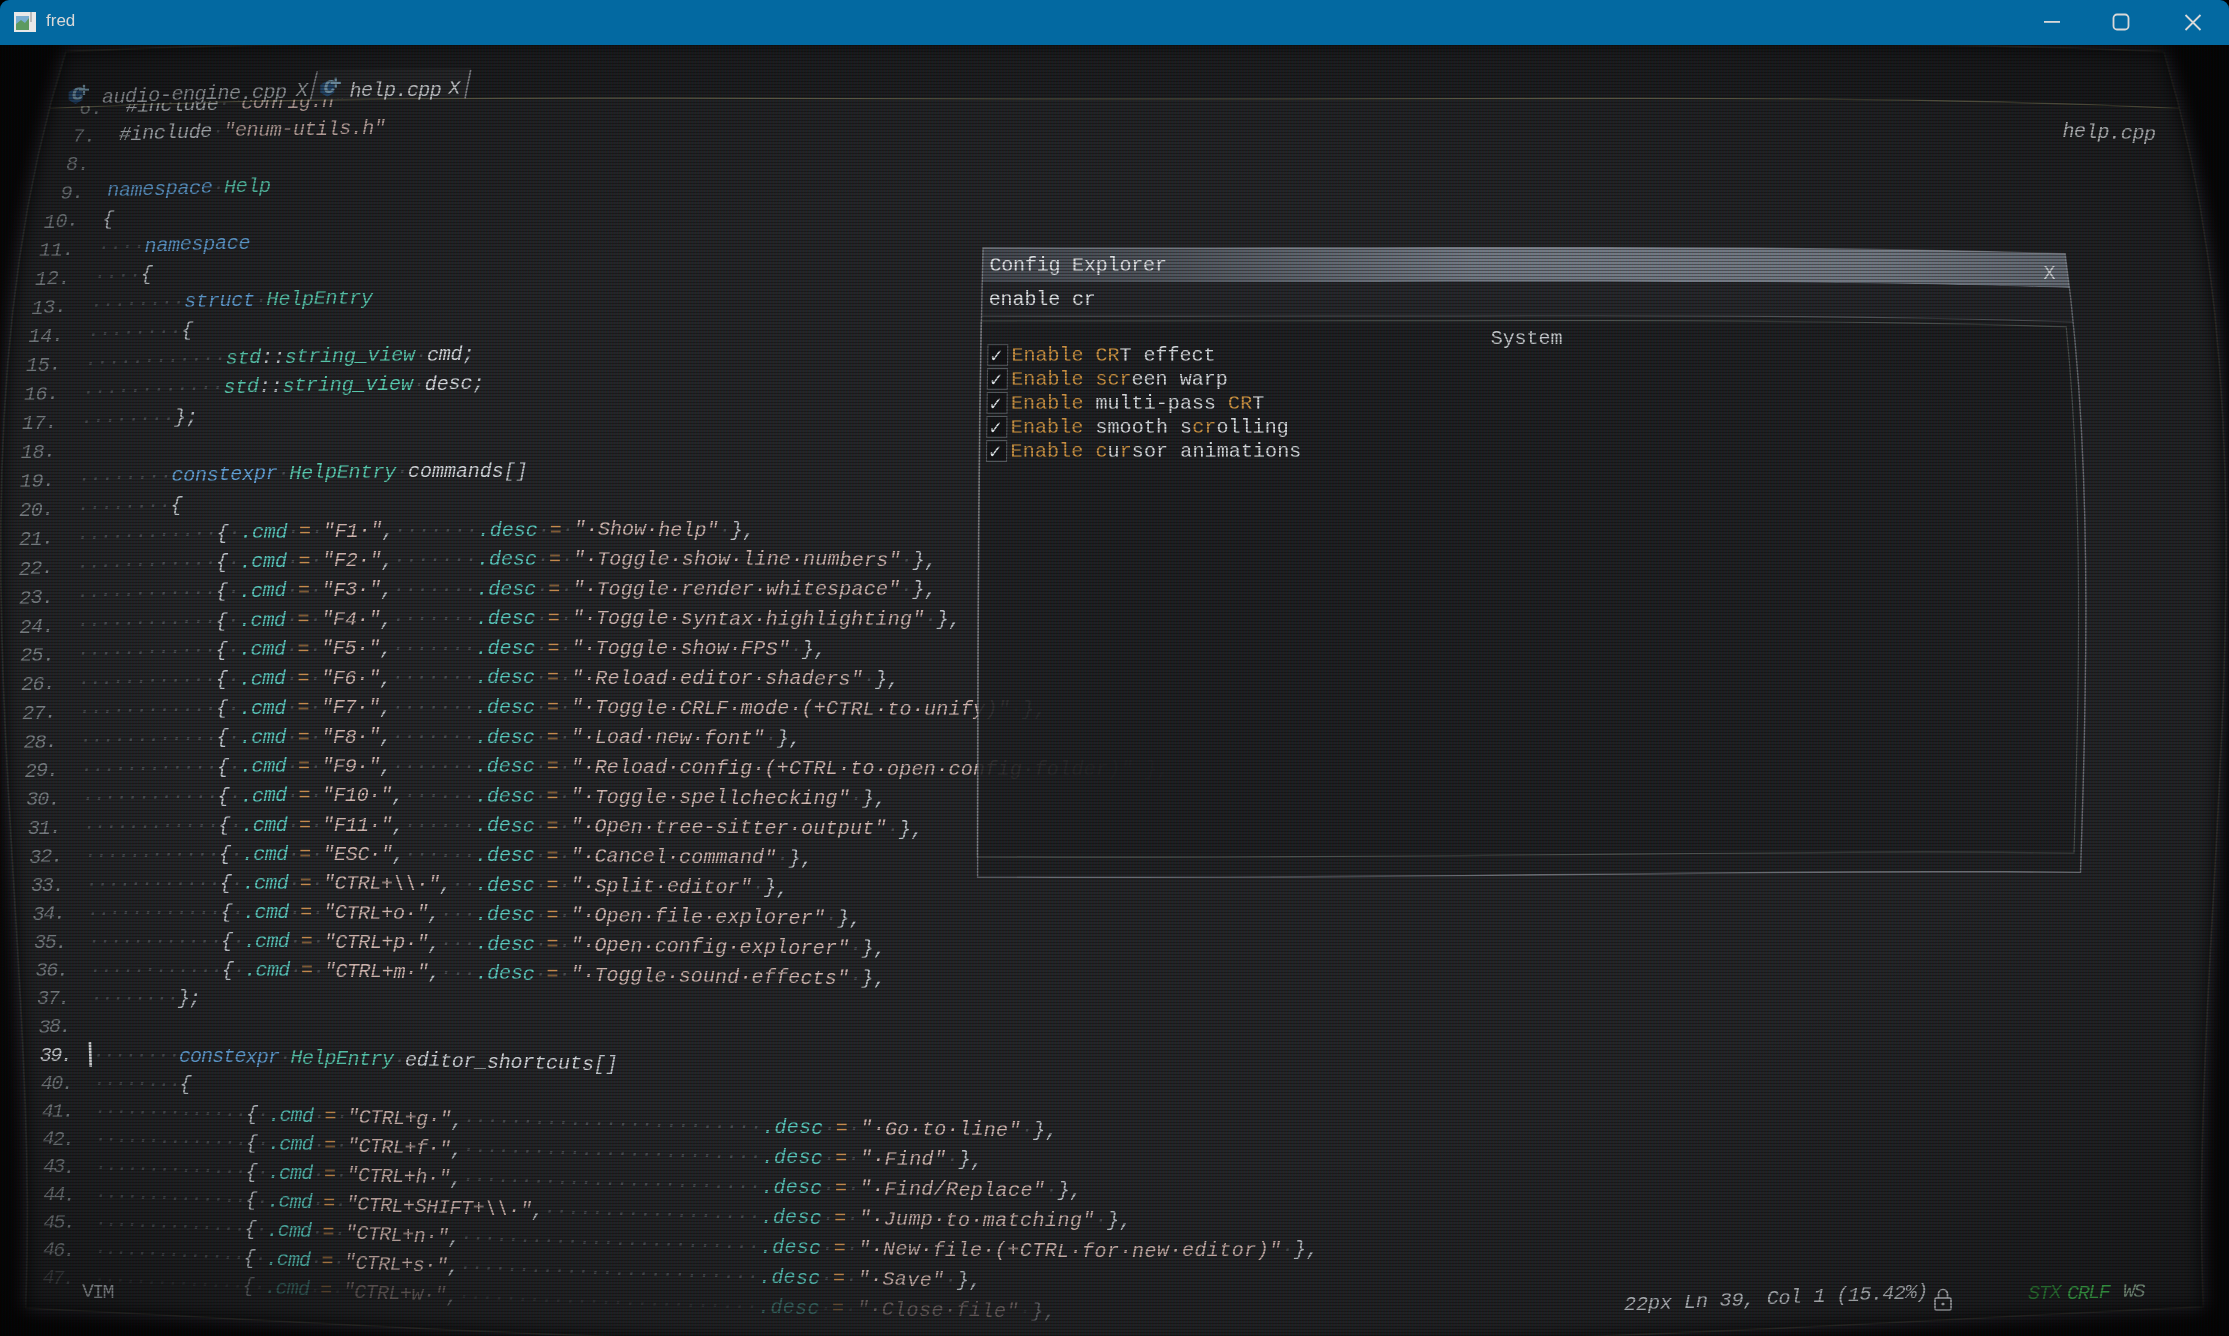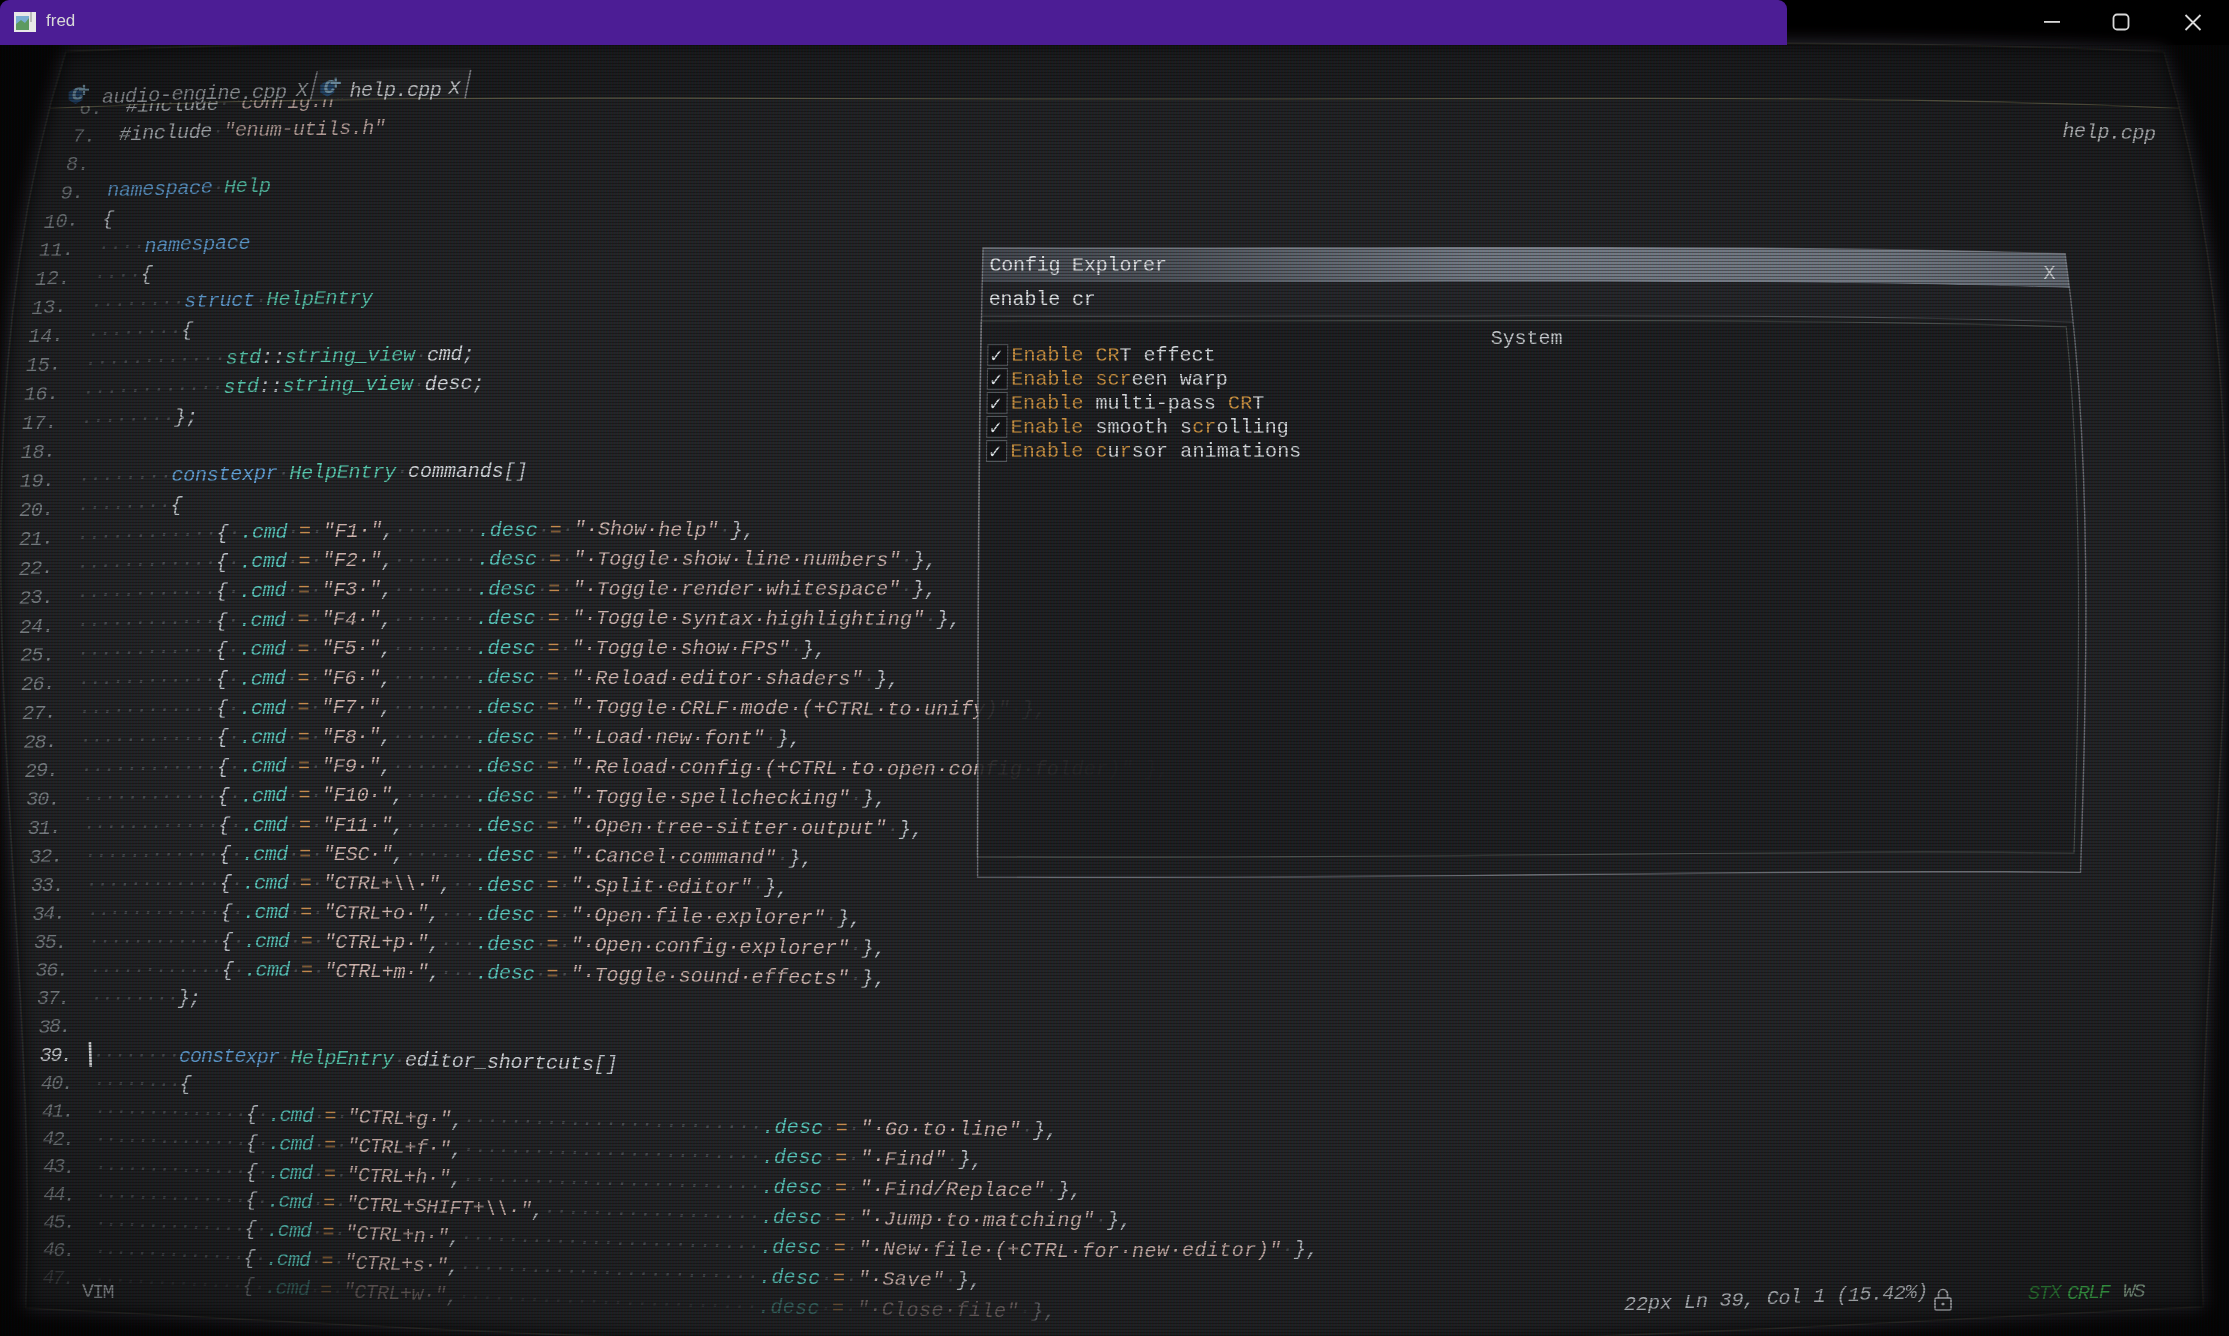--- a/index.html
+++ b/index.html
@@ -6,21 +6,21 @@
 .cn{fill:#7a8185} .cnA{fill:#dadee2} .cd{fill:#43474b} .ck{fill:#60a2da} .ct{fill:#55c9ad}
 .ci{fill:#d2d6da} .cp{fill:#bcc2c7} .cm{fill:#55c6ba} .co{fill:#c68a4a} .cs{fill:#cdb3ac} .cx{fill:#bfc5ca}
 .tb1{fill:#a9afb4} .tb2{fill:#dadde0}
 .pt{fill:#dde0e3} .pchk{fill:#e2e6e9;font-weight:bold} .ps{fill:#c3c7ca} .po{fill:#c98f3d} .pw{fill:#d3d7da}
 .sv{fill:#a8aeb3} .st{fill:#c3c8cd} .sg1{fill:#2f8f3a} .sg2{fill:#43c653} .sg3{fill:#9fbfa5}
 #scr{position:absolute;left:0;top:0;filter:blur(0.55px) drop-shadow(0.9px 0 rgba(255,60,60,0.20)) drop-shadow(-0.9px 0 rgba(0,190,255,0.20)) drop-shadow(0 0 7px rgba(190,205,225,0.16))}
 .ovl{position:absolute;left:0;top:45px;width:2229px;height:1291px;pointer-events:none}
 #scan{background:repeating-linear-gradient(to bottom,rgba(0,0,0,0.38) 0 1px,rgba(0,0,0,0) 1px 3px)}
 #rgbm{background:repeating-linear-gradient(to right,rgba(255,80,80,0.05) 0 1px,rgba(90,255,130,0.04) 1px 2px,rgba(100,140,255,0.06) 2px 3px)}
 #vig{background:radial-gradient(ellipse 75% 68% at 50% 49%,rgba(0,0,0,0) 55%,rgba(0,0,0,0.14) 78%,rgba(0,0,0,0.38) 97%,rgba(0,0,0,0.5) 100%)}
-#tbar{position:absolute;left:0;top:0;width:1787px;height:45px;background:#4c1d95;border-radius:9px 9px 0 0;font-family:"Liberation Sans",sans-serif}
+#tbar{position:absolute;left:0;top:0;width:2229px;height:45px;background:#0369a1;border-radius:9px 9px 0 0;font-family:"Liberation Sans",sans-serif}
 #tbar .ttl{position:absolute;left:46px;top:11px;font-size:17px;color:#d8d8d8}
 .wbtn{position:absolute;top:0;height:45px;color:#d9d9d9}
 </style></head><body>
 <div id="wrap">
 <svg id="scr" width="2229" height="1336" viewBox="0 0 2229 1336">
       <path d="M66 51.6 L155.3 48 L244 45.5 L332.3 43.9 L420.1 42.9 L507.6 42.5 L594.7 42.5 L681.5 42.7 L768.1 43.1 L854.6 43.5 L940.9 43.8 L1027.1 44 L1113.3 44.2 L1199.5 44.1 L1285.8 44 L1372.2 43.8 L1458.8 43.5 L1545.6 43.2 L1632.7 43 L1720.2 43.1 L1807.9 43.5 L1896.2 44.4 L1984.8 45.9 L2074.1 48.3 L2163.8 51.8 L2178 102.6 L2190 154 L2200 206.1 L2208.2 258.8 L2214.6 311.8 L2219.4 365.1 L2222.8 418.6 L2225 472.2 L2226 525.8 L2226 579.5 L2225.1 633 L2223.6 686.4 L2221.4 739.6 L2218.9 792.6 L2216.2 845.3 L2213.3 897.8 L2210.4 949.9 L2207.7 1001.8 L2205.3 1053.3 L2203.4 1104.6 L2202 1155.5 L2201.4 1206.2 L2201.8 1256.7 L2203.1 1306.9 L2123.9 1310.6 L2041.7 1314.8 L1956.6 1319.3 L1869.1 1323.8 L1779.3 1328.2 L1687.6 1332.4 L1594.3 1336.2 L1499.5 1339.4 L1403.7 1342.1 L1307 1344.1 L1209.9 1345.4 L1112.4 1345.9 L1015 1345.7 L917.9 1344.6 L821.4 1342.9 L725.8 1340.4 L631.3 1337.3 L538.2 1333.7 L446.9 1329.7 L357.6 1325.3 L270.5 1320.8 L186 1316.3 L104.4 1312 L25.8 1308.1 L27.2 1257.3 L27.5 1206.4 L26.8 1155.3 L25.3 1104.1 L23.2 1052.6 L20.6 1001 L17.7 949.1 L14.6 896.9 L11.5 844.5 L8.5 791.8 L5.8 738.9 L3.5 685.9 L1.9 632.6 L0.9 579.2 L0.9 525.7 L1.9 472.2 L4.1 418.7 L7.7 365.3 L12.8 312 L19.5 259.1 L28 206.4 L38.5 154.2 L51.1 102.6 L66 51.6 Z" fill="#1e1f21"></path>
       <path d="M66 51.6 L173.1 47.4 L279.4 44.7 L385 43.2 L490.1 42.6 L594.7 42.5 L698.9 42.8 L802.7 43.2 L906.4 43.7 L1009.9 44 L1113.3 44.2 L1216.8 44.1 L1320.4 43.9 L1424.2 43.6 L1528.3 43.3 L1632.7 43 L1737.7 43.1 L1843.2 43.8 L1949.3 45.2 L2056.2 47.8 L2163.8 51.8 L2164.7 54.7 L2165.6 57.5 L2166.4 60.4 L2167.2 63.2 L2168.1 66.1 L2168.9 69 L2169.7 71.8 L2170.5 74.7 L2171.3 77.6 L2172.1 80.4 L2172.9 83.3 L2173.7 86.2 L2174.5 89.1 L2175.3 92 L2176 94.9 L2176.8 97.7 L2177.5 100.6 L2178.3 103.5 L2179 106.4 L2179.7 109.3 L2071.3 105 L1963.4 102.1 L1856 100.4 L1749.1 99.6 L1642.5 99.3 L1536.3 99.4 L1430.3 99.6 L1324.5 99.9 L1218.9 100.1 L1113.3 100.1 L1007.8 100 L902.3 99.7 L796.6 99.4 L690.8 99.1 L584.8 99 L478.5 99.3 L371.9 100.1 L264.8 101.9 L157.4 104.9 L49.4 109.4 L50.1 106.5 L50.9 103.6 L51.7 100.6 L52.5 97.7 L53.2 94.8 L54 91.9 L54.9 89 L55.7 86.1 L56.5 83.3 L57.3 80.4 L58.2 77.5 L59 74.6 L59.9 71.7 L60.7 68.8 L61.6 65.9 L62.5 63.1 L63.3 60.2 L64.2 57.3 L65.1 54.4 L66 51.6 Z" fill="rgba(0,0,0,0.24)"></path>
       <g font-style="italic">
         <text class="cn" x="79.2 90.9" y="114.1 113.6">6.</text>
         <text class="cx" x="125.7 137.2 148.8 160.4 172 183.6 195.1 206.7" y="112.2 111.8 111.4 111 110.6 110.2 109.9 109.5">#include</text>

